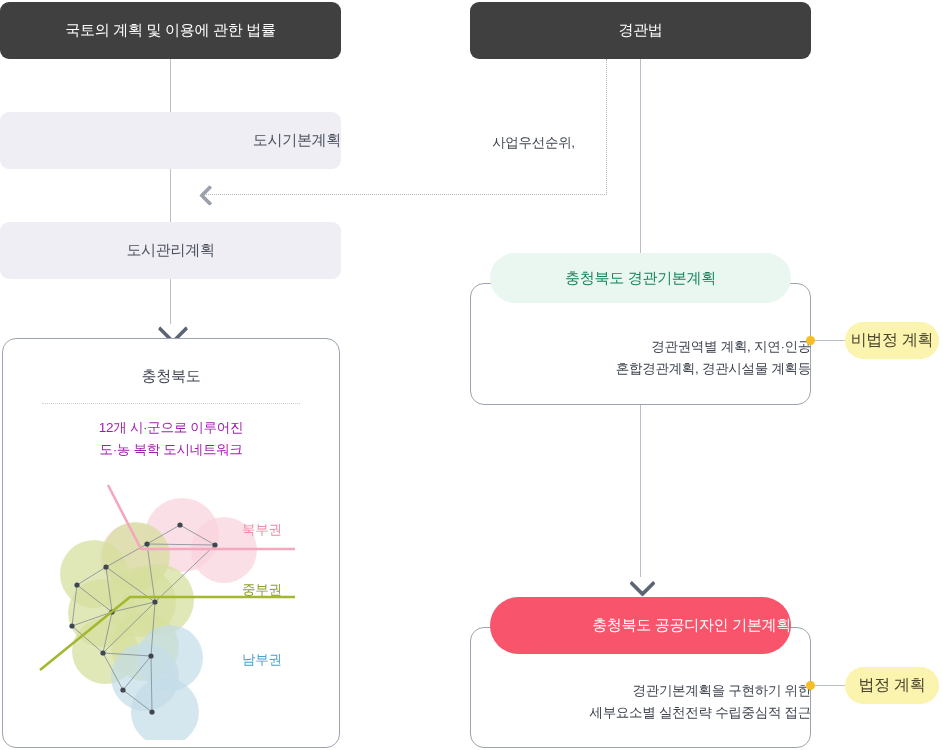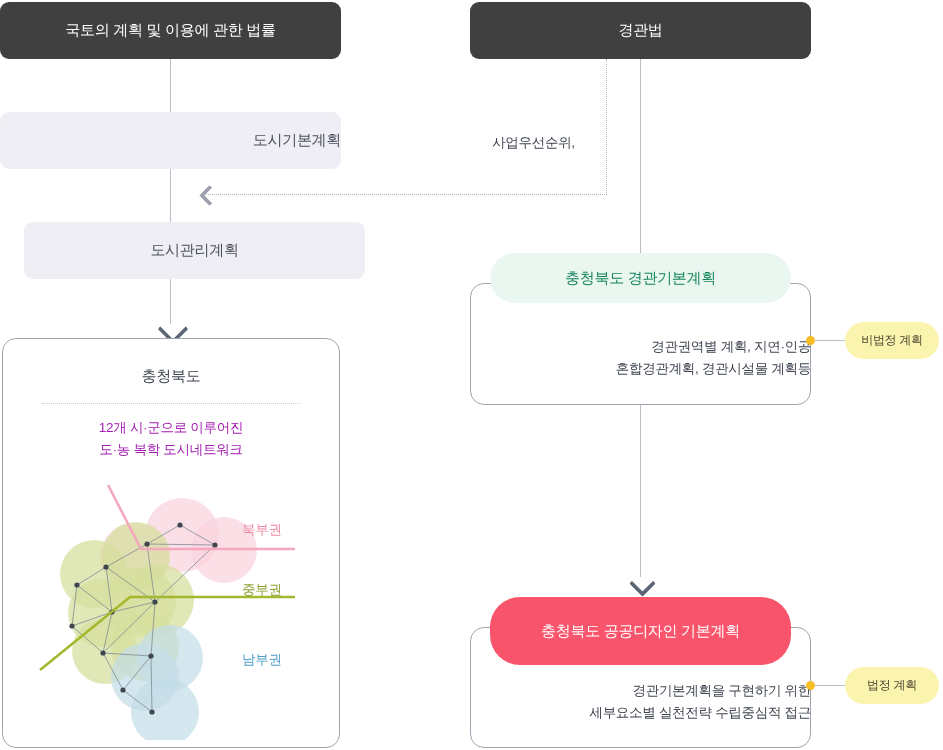--- a/index.html
+++ b/index.html
@@ -83,21 +83,21 @@
     color:#3E4450;
     line-height:1.62;
     letter-spacing:-0.3px;
   }
 
   
   .badge-yellow{
     background:#FBF4AE;
     border-radius:20px;
     display:flex;align-items:center;justify-content:center;
-    font-size:12px;color:#4A4430;
+    font-size:16px;color:#4A4430;
     letter-spacing:-0.3px;
   }
   .dot-orange{
     width:9px;height:9px;border-radius:50%;
     background:#F7BE23;
   }
 
   
   .cb-title{
     font-size:15px;color:#3E4450;text-align:center;letter-spacing:-0.3px;
@@ -125,21 +125,21 @@
   </div>
 
   <div class="abs vline" style="left:170px;top:59px;width:1px;height:53px;"></div>
 
   <div class="abs plan-bar" style="left:0px;top:112px;width:341px;height:57px;justify-content:flex-end;">
     <span>도시기본계획</span>
   </div>
 
   <div class="abs vline" style="left:170px;top:169px;width:1px;height:53px;"></div>
 
-  <div class="abs plan-bar" style="left:0px;top:222px;width:341px;height:57px;margin-left:24px;">
+  <div class="abs plan-bar" style="left:0px;top:222px;width:341px;height:57px;">
     <span>도시관리계획</span>
   </div>
 
   <div class="abs vline" style="left:170px;top:279px;width:1px;height:45px;"></div>
   <div class="abs" style="left:162px;top:318px;">
     <div class="chev-down"></div>
   </div>
 
   <div class="abs outline-card" style="left:2px;top:338px;width:338px;height:410px;"></div>
 
@@ -255,21 +255,21 @@
     <span>비법정 계획</span>
   </div>
 
   <div class="abs vline" style="left:640px;top:405px;width:1px;height:172px;"></div>
   <div class="abs" style="left:633px;top:574px;">
     <div class="chev-down" style="width:15px;height:15px;border-right-width:4px;border-bottom-width:4px;"></div>
   </div>
 
   <div class="abs outline-card" style="left:470px;top:627px;width:341px;height:121px;"></div>
 
-  <div class="abs pill pill-red" style="left:490px;top:597px;width:301px;height:68px;">
+  <div class="abs pill pill-red" style="left:490px;top:597px;width:301px;height:57px;justify-content:flex-end;">
     <span>충청북도 공공디자인 기본계획</span>
   </div>
 
   <div class="abs card-body" style="left:470px;top:680px;width:341px;">
     <div>경관기본계획을 구현하기 위한</div>
     <div>세부요소별 실천전략 수립중심적 접근</div>
   </div>
 
   <div class="abs dot-orange" style="left:806px;top:681px;"></div>
   <div class="abs hline" style="left:815px;top:685px;width:33px;"></div>

